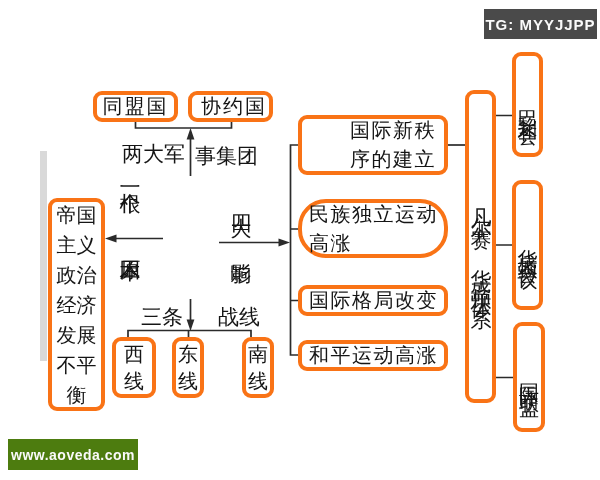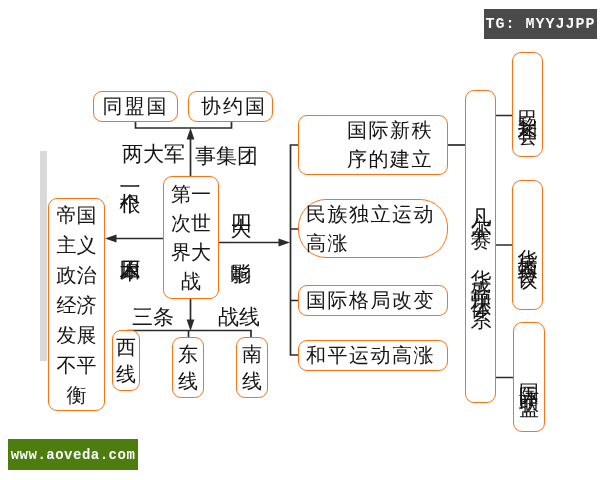--- a/index.html
+++ b/index.html
@@ -3,21 +3,21 @@
 <meta charset="utf-8">
 <style>
   html,body{margin:0;padding:0;}
   .stage{
     position:relative;width:600px;height:480px;background:#ffffff;overflow:hidden;
     font-family:"Liberation Serif","DejaVu Serif",serif;color:#151515;
   }
   .stage svg{position:absolute;left:0;top:0;}
   .bx{
     position:absolute;box-sizing:border-box;background:#ffffff;
-    border:1px solid #f97316;border-radius:9px;
+    border:4px solid #f97316;border-radius:9px;
     display:flex;align-items:center;justify-content:center;
     font-size:20px;line-height:27px;
   }
   .bx-wrap{
     display:block;word-break:break-all;text-align:center;
   }
   .bx-left{
     justify-content:flex-start;text-align:left;
     padding:2px 2px 2px 7px;letter-spacing:1.5px;line-height:29px;
   }
@@ -29,21 +29,21 @@
   }
   .lbl{
     position:absolute;font-size:21px;white-space:nowrap;color:#151515;
   }
   .lbl-v{
     writing-mode:vertical-rl;text-orientation:upright;letter-spacing:0;
     white-space:nowrap;line-height:22px;
   }
   .badge{
     position:absolute;display:flex;align-items:center;justify-content:center;
-    font-family:Liberation Mono, monospace;font-weight:bold;
+    font-family:Liberation Sans, sans-serif;font-weight:bold;
     color:#fafafa;
   }
   .badge-tg{left:484px;top:9px;width:113px;height:30px;background:#4a4a4a;font-size:15px;letter-spacing:1px;}
   .badge-site{left:8px;top:439px;width:130px;height:31px;background:#4d7c0f;font-size:14px;letter-spacing:.5px;}
   .shadow-strip{position:absolute;left:40px;top:151px;width:7px;height:210px;background:#d9d9d9;}
 </style>
 </head>
 <body>
 
 <div class="stage">
@@ -79,31 +79,28 @@
 
   <div class="shadow-strip"></div>
 
   <div class="bx" style="left:93px;top:91px;width:85px;height:31px;letter-spacing:2px;">同盟国</div>
   <div class="bx" style="left:188px;top:91px;width:85px;height:31px;letter-spacing:2px;padding-left:7px;">协约国</div>
 
   <div class="bx" style="left:48px;top:150px;width:57px;height:213px;line-height:30px;margin-top:48px;">
     <span class="bx-wrap">帝国主义政治经济发展不平衡</span>
   </div>
 
-  <div class="bx" style="left:163px;top:176px;width:56px;height:123px;line-height:29px;">
-    <span class="bx-wrap">第一次世界大战</span>
-  </div>
 
-  <div class="bx" style="left:112px;top:330px;width:28px;height:61px;">
+  <div class="bx" style="left:112px;top:337px;width:44px;height:61px;">
     <span class="bx-wrap">西线</span>
   </div>
   <div class="bx" style="left:172px;top:337px;width:32px;height:61px;">
     <span class="bx-wrap">东线</span>
   </div>
-  <div class="bx" style="left:236px;top:337px;width:32px;height:61px;">
+  <div class="bx" style="left:242px;top:337px;width:32px;height:61px;">
     <span class="bx-wrap">南线</span>
   </div>
 
   <div class="bx bx-left" style="left:298px;top:115px;width:150px;height:60px;padding-left:48px;">国际新秩序的建立</div>
   <div class="bx bx-left" style="left:298px;top:199px;width:150px;height:59px;border-radius:28px;">民族独立运动高涨</div>
   <div class="bx bx-left" style="left:298px;top:285px;width:150px;height:31px;">国际格局改变</div>
   <div class="bx bx-left" style="left:298px;top:340px;width:150px;height:31px;">和平运动高涨</div>
 
   <div class="bx bx-vert-sys" style="left:465px;top:90px;width:31px;height:313px;">凡尔赛—华盛顿体系</div>
 
@@ -113,19 +110,19 @@
 
   <div class="lbl" style="left:122px;top:140px;">两大军</div>
   <div class="lbl" style="left:195px;top:142px;">事集团</div>
 
   <div class="lbl lbl-v" style="left:119px;top:176px;">一个根</div>
   <div class="lbl lbl-v" style="left:119px;top:244px;">本原因</div>
 
   <div class="lbl lbl-v" style="left:230px;top:198px;letter-spacing:3px;">四大</div>
   <div class="lbl lbl-v" style="left:230px;top:247px;">影响</div>
 
-  <div class="lbl" style="left:132px;top:303px;">三条</div>
+  <div class="lbl" style="left:141px;top:303px;">三条</div>
   <div class="lbl" style="left:195px;top:303px;margin-left:23px;">战线</div>
 
   <div class="badge badge-tg">TG: MYYJJPP</div>
   <div class="badge badge-site">www.aoveda.com</div>
 
 </div>
 
 </body></html>

